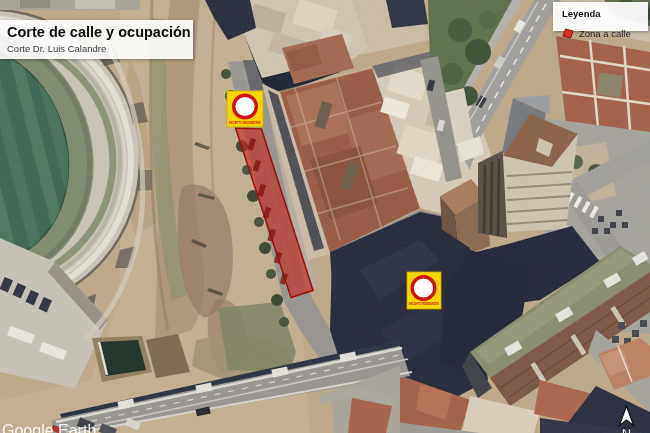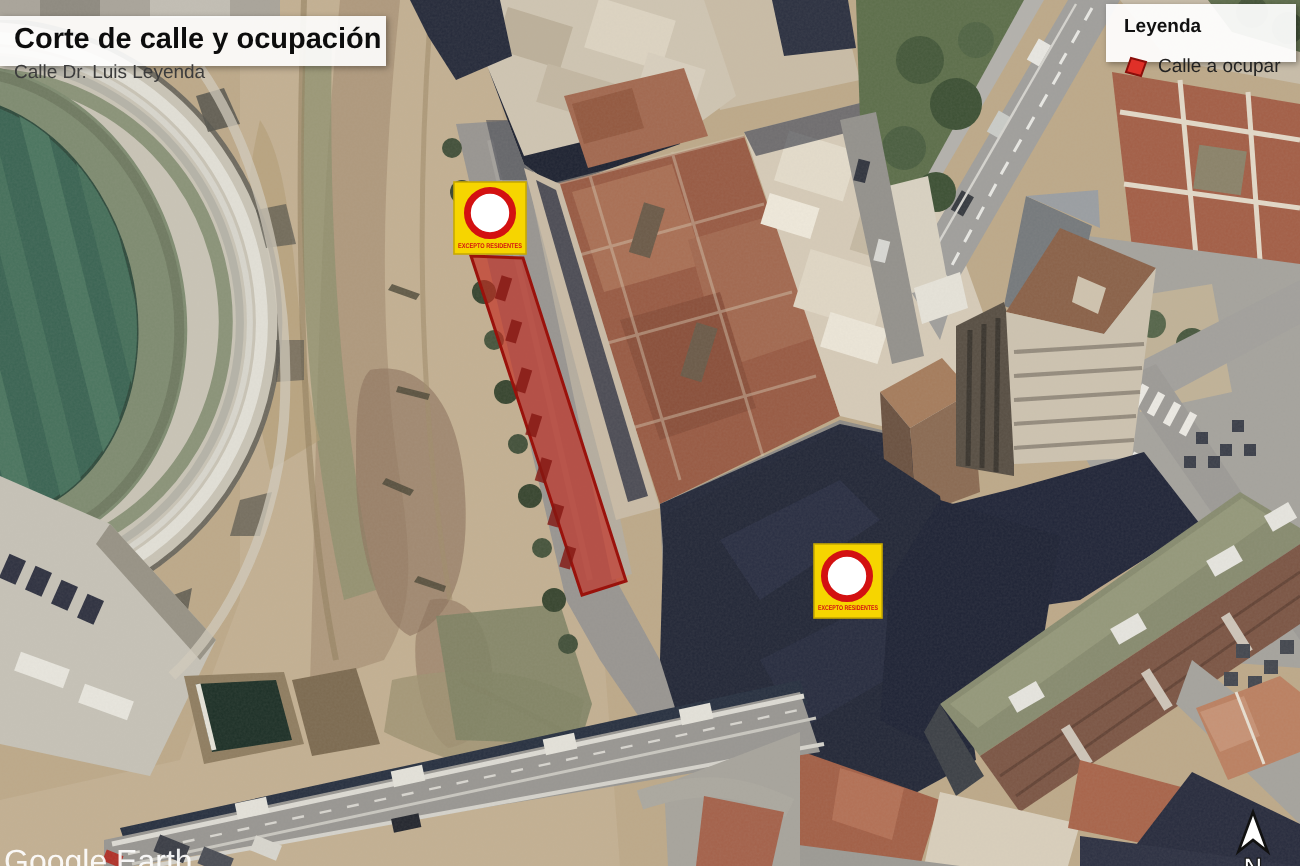--- a/index.html
+++ b/index.html
@@ -409,29 +409,29 @@
 </g>
 
 <g>
 <path d="M626.5,406 L633.8,425.8 L626.5,420 L619.2,425.8 Z" fill="#ffffff" stroke="#111111" stroke-width="1.3"></path>
 <text x="626.5" y="438" font-size="13" font-weight="bold" fill="#ffffff" stroke="#1a1a1a" stroke-width="0.6" text-anchor="middle" font-family="Liberation Sans,sans-serif">N</text>
 </g>
 
 <text x="2" y="436" font-size="16" fill="#ffffff" opacity="0.92" font-family="Liberation Sans,sans-serif">Google Earth</text>
 </svg>
 
-<div style="position:absolute;left:0;top:8px;width:193px;height:25px;background:rgba(255,255,255,0.9);box-shadow:1px 1px 3px rgba(0,0,0,0.35);">
+<div style="position:absolute;left:0;top:20px;width:193px;height:39px;background:rgba(255,255,255,0.9);box-shadow:1px 1px 3px rgba(0,0,0,0.35);">
 
 <div style="font-size:14.5px;font-weight:bold;color:#0d0d0d;margin:4px 0 0 7px;white-space:nowrap;">Corte de calle y ocupación</div>
 
-<div style="font-size:9.5px;color:#3c3c3c;margin:3px 0 0 7px;white-space:nowrap;">Calle Dr. Luis Leyenda</div>
+<div style="font-size:9.5px;color:#3c3c3c;margin:3px 0 0 7px;white-space:nowrap;">Corte Dr. Luis Calandre</div>
 </div>
 
 <div style="position:absolute;left:553px;top:2px;width:95px;height:29px;background:rgba(255,255,255,0.93);box-shadow:1px 1px 3px rgba(0,0,0,0.35);">
 
 <div style="font-size:9.5px;font-weight:bold;color:#111;margin:6px 0 0 9px;">Leyenda</div>
 
 <svg width="12" height="11" style="position:absolute;left:9px;top:26px;" viewBox="0 0 12 11">
 <polygon points="3.5,1 11,3 8.5,10 1,8" fill="#e03028" stroke="#8a0e0a" stroke-width="1"></polygon>
 </svg>
 
-<div style="position:absolute;left:26px;top:26px;font-size:9.5px;color:#222;">Calle a ocupar</div>
+<div style="position:absolute;left:26px;top:26px;font-size:9.5px;color:#222;">Zona a calle</div>
 </div>
 
 </body></html>

